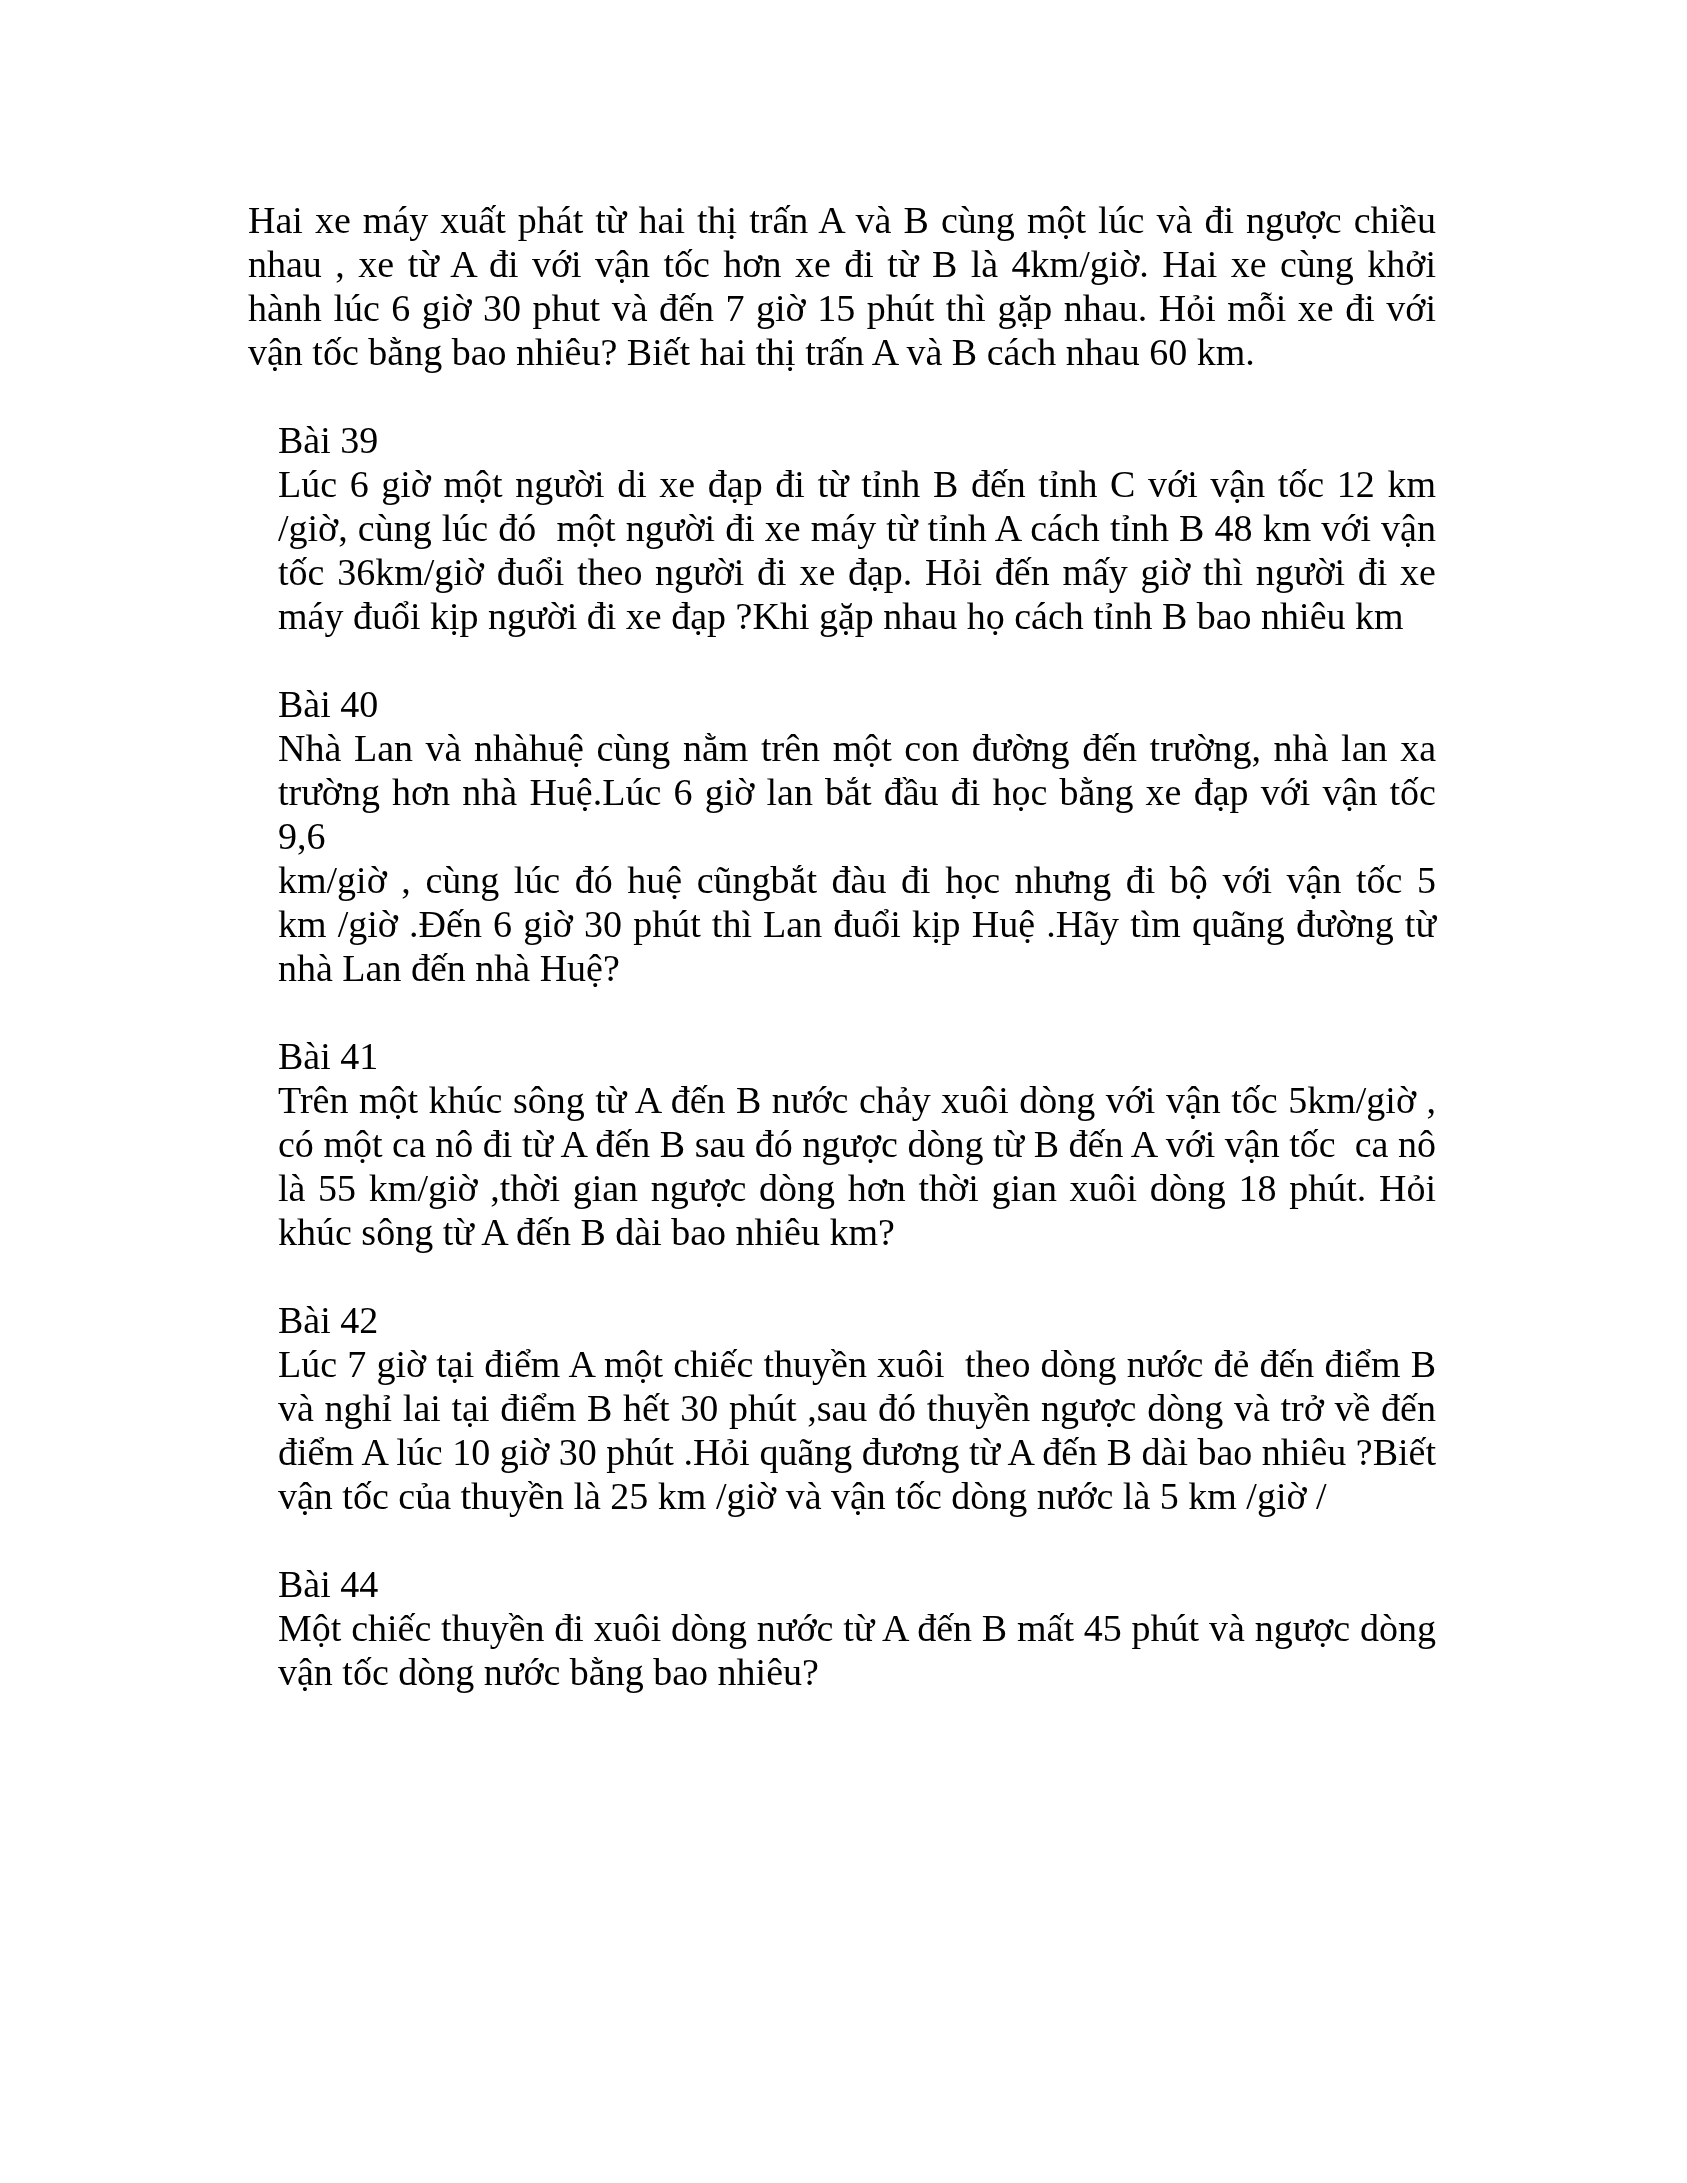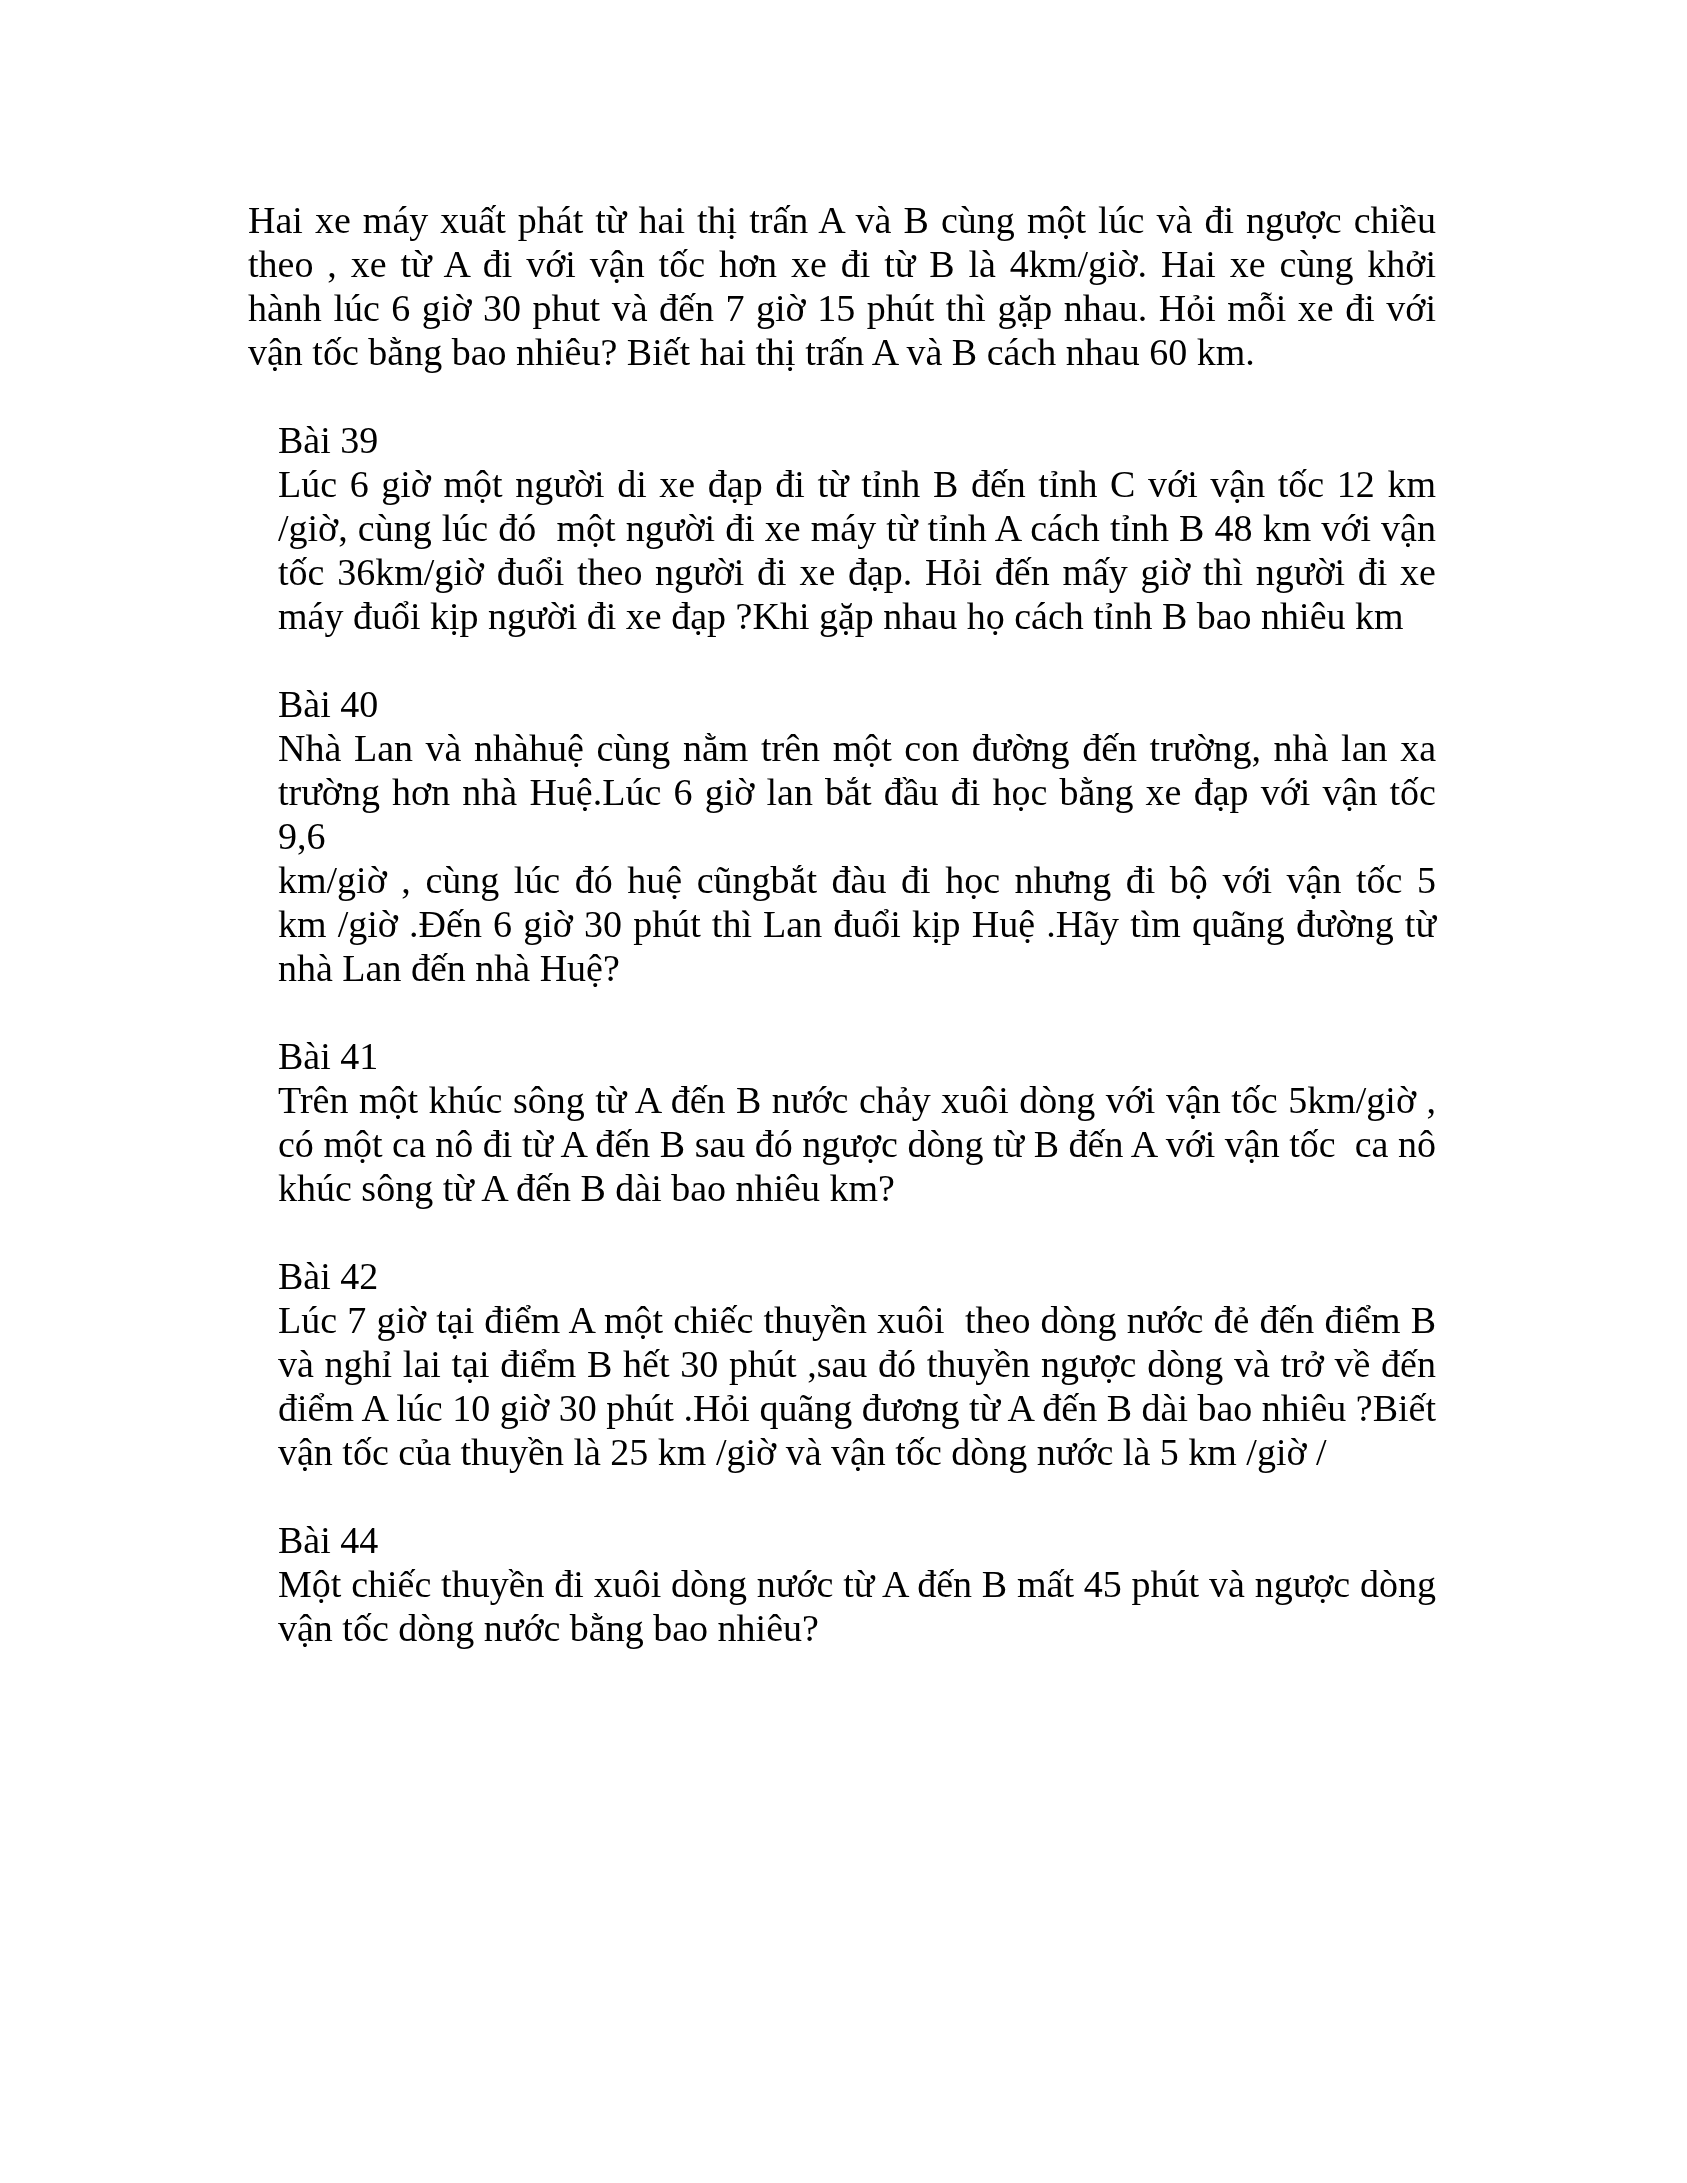--- a/index.html
+++ b/index.html
@@ -39,21 +39,21 @@
   }
 </style>
 </head>
 <body>
 
 <div class="page">
   <div class="content">
 
     <div class="para">
       <div class="ln j">Hai xe máy xuất phát từ hai thị trấn A và B cùng một lúc và đi ngược chiều</div>
-      <div class="ln j">theo , xe từ A đi với vận tốc hơn xe đi từ B là 4km/giờ. Hai xe cùng khởi</div>
+      <div class="ln j">nhau , xe từ A đi với vận tốc hơn xe đi từ B là 4km/giờ. Hai xe cùng khởi</div>
       <div class="ln j">hành lúc 6 giờ 30 phut và đến 7 giờ 15 phút thì gặp nhau. Hỏi mỗi xe đi với</div>
       <div class="ln">vận tốc bằng bao nhiêu? Biết hai thị trấn A và B cách nhau 60 km.</div>
     </div>
 
     <div class="section">
       <div class="ln">Bài 39</div>
       <div class="ln j">Lúc 6 giờ một người di xe đạp đi từ tỉnh B đến tỉnh C với vận tốc 12 km</div>
       <div class="ln j">/giờ, cùng lúc đó&nbsp; một người đi xe máy từ tỉnh A cách tỉnh B 48 km với vận</div>
       <div class="ln j">tốc 36km/giờ đuổi theo người đi xe đạp. Hỏi đến mấy giờ thì người đi xe</div>
       <div class="ln">máy đuổi kịp người đi xe đạp ?Khi gặp nhau họ cách tỉnh B bao nhiêu km</div>
@@ -65,20 +65,21 @@
       <div class="ln j">trường hơn nhà Huệ.Lúc 6 giờ lan bắt đầu đi học bằng xe đạp với vận tốc 9,6</div>
       <div class="ln j">km/giờ , cùng lúc đó huệ cũngbắt đàu đi học nhưng đi bộ với vận tốc 5</div>
       <div class="ln j">km /giờ .Đến 6 giờ 30 phút thì Lan đuổi kịp Huệ .Hãy tìm quãng đường từ</div>
       <div class="ln">nhà Lan đến nhà Huệ?</div>
     </div>
 
     <div class="section">
       <div class="ln">Bài 41</div>
       <div class="ln j">Trên một khúc sông từ A đến B nước chảy xuôi dòng với vận tốc 5km/giờ ,</div>
       <div class="ln j">có một ca nô đi từ A đến B sau đó ngược dòng từ B đến A với vận tốc&nbsp; ca nô</div>
+      <div class="ln j">là 55 km/giờ ,thời gian ngược dòng hơn thời gian xuôi dòng 18 phút. Hỏi</div>
       <div class="ln">khúc sông từ A đến B dài bao nhiêu km?</div>
     </div>
 
     <div class="section">
       <div class="ln">Bài 42</div>
       <div class="ln j">Lúc 7 giờ tại điểm A một chiếc thuyền xuôi&nbsp; theo dòng nước đẻ đến điểm B</div>
       <div class="ln j">và nghỉ lai tại điểm B hết 30 phút ,sau đó thuyền ngược dòng và trở về đến</div>
       <div class="ln j">điểm A lúc 10 giờ 30 phút .Hỏi quãng đương từ A đến B dài bao nhiêu ?Biết</div>
       <div class="ln">vận tốc của thuyền là 25 km /giờ và vận tốc dòng nước là 5 km /giờ /</div>
     </div>

